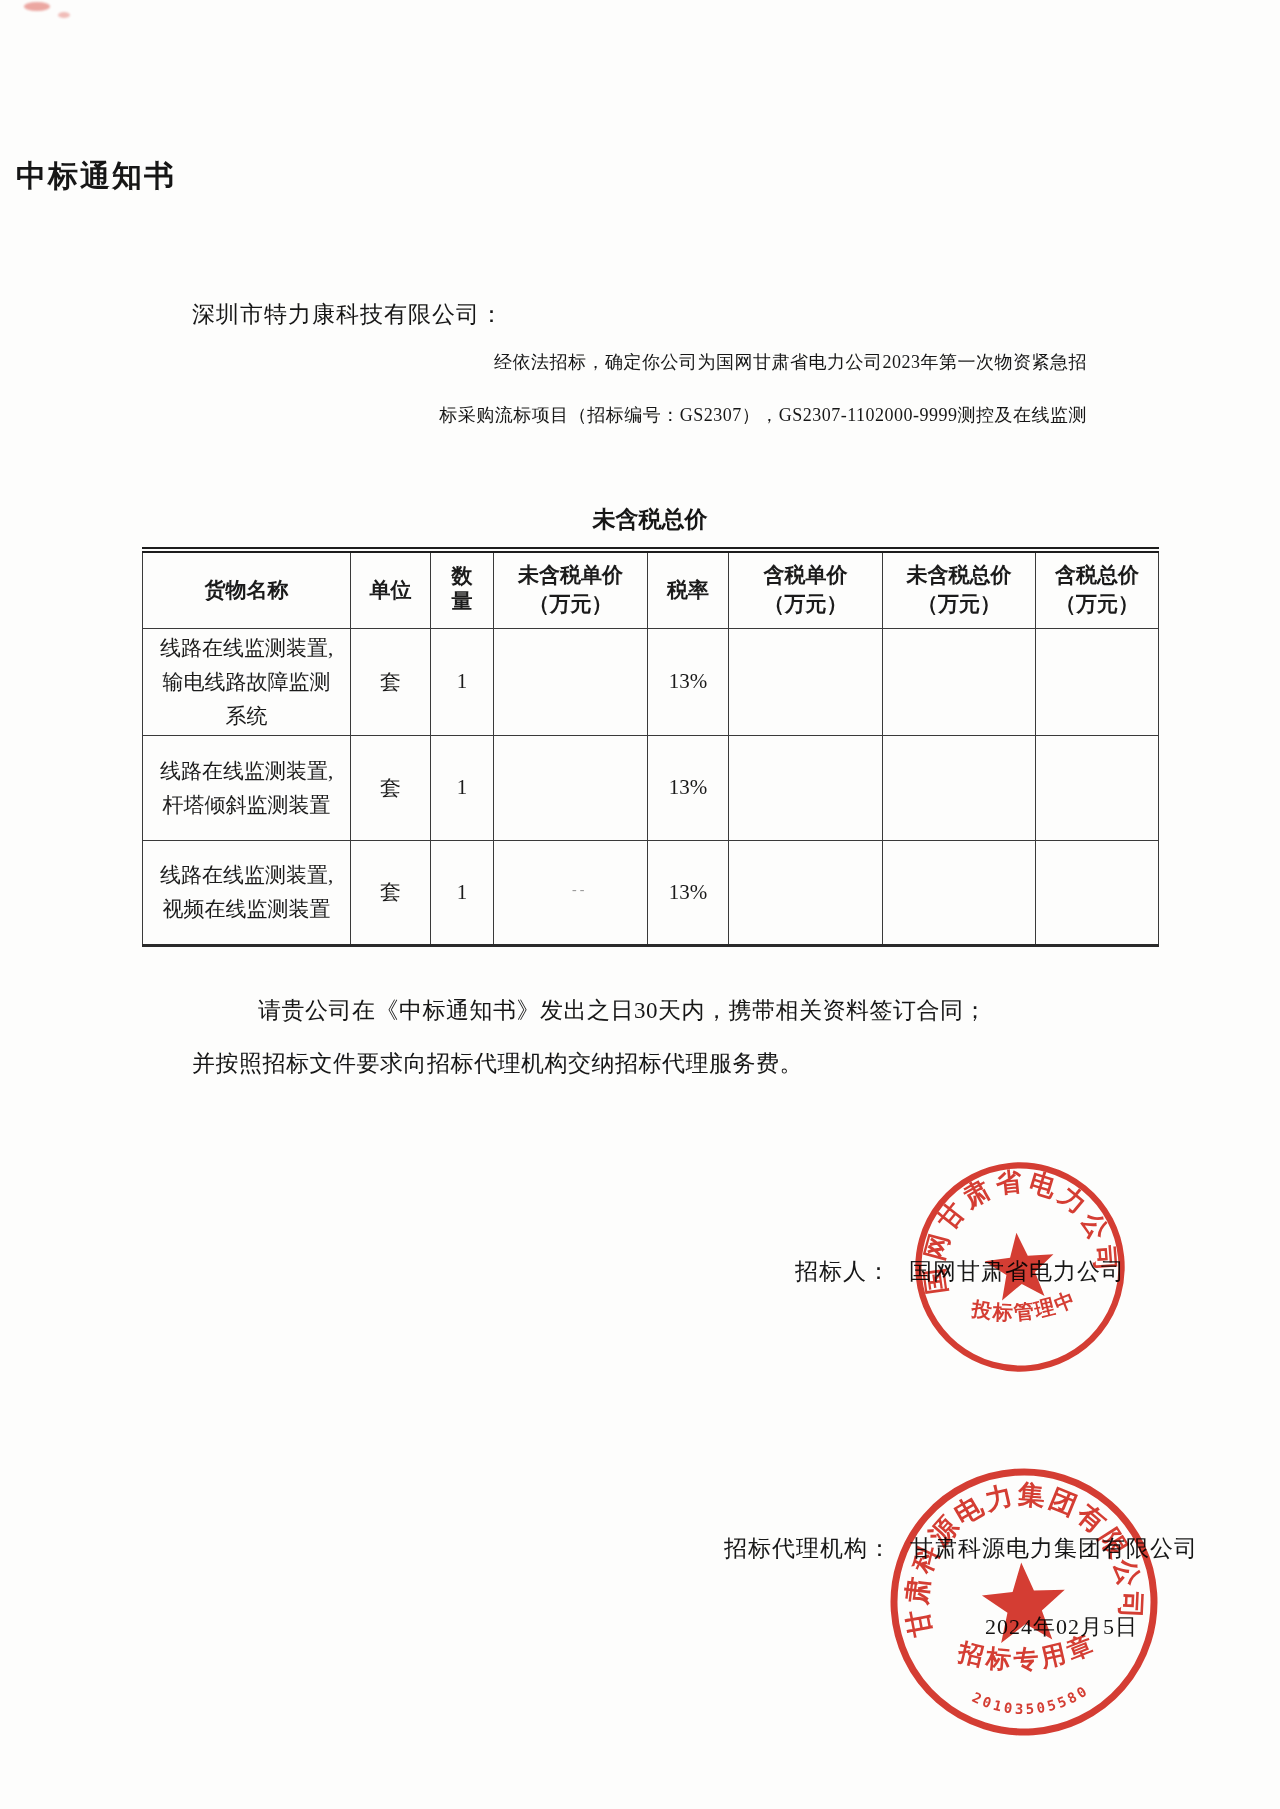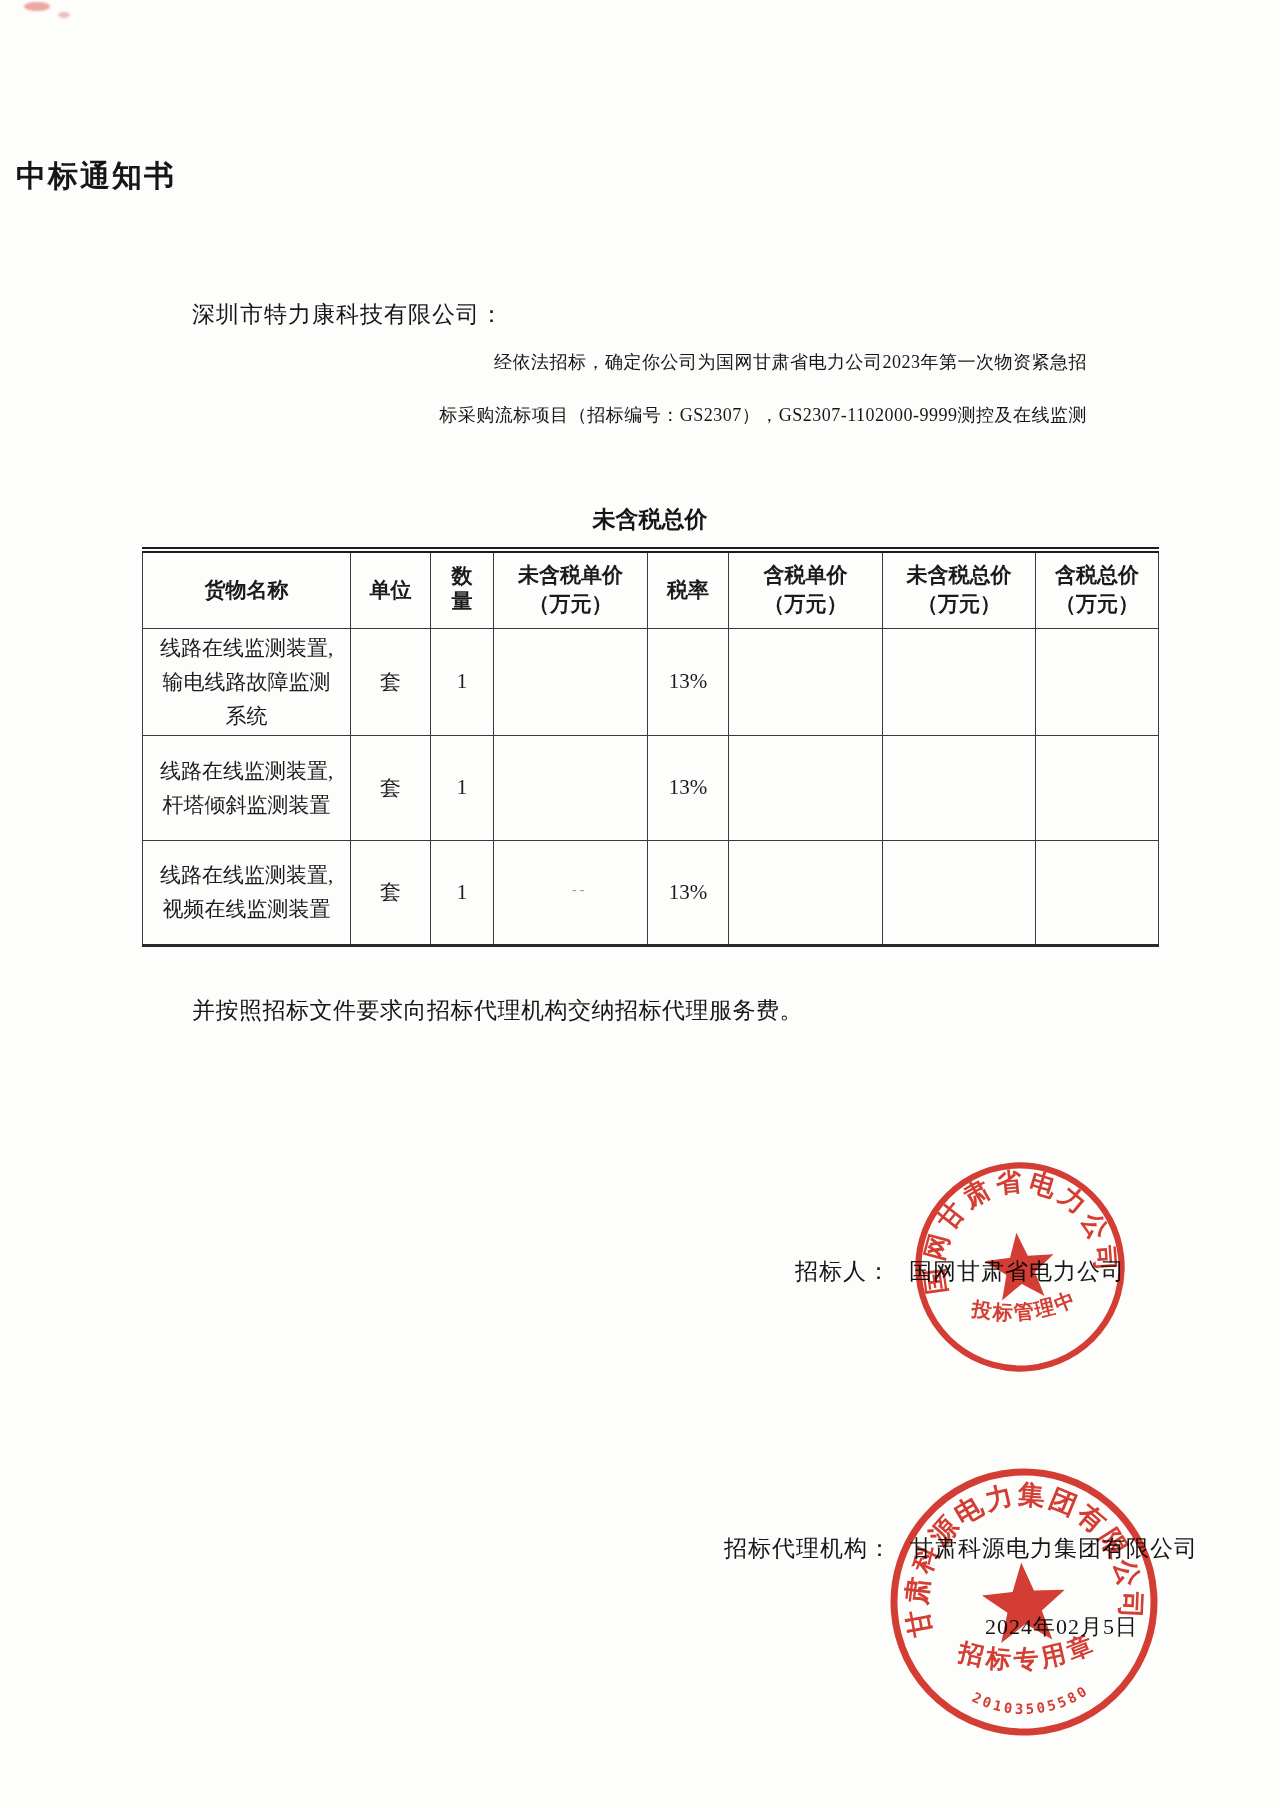--- a/index.html
+++ b/index.html
@@ -131,20 +131,21 @@
           <td></td>
           <td></td>
         </tr>
       </tbody>
     </table>
   </div>
 
   <div class="abs smudge">‑‑</div>
 
   <div class="abs closing">
+    <div class="cline indent2">请贵公司在《中标通知书》发出之日30天内，携带相关资料签订合同；</div>
     <div class="cline">并按照招标文件要求向招标代理机构交纳招标代理服务费。</div>
   </div>
 
   <div class="abs sig sig-bidder">
     <span class="lbl">招标人：</span><span>国网甘肃省电力公司</span>
   </div>
 
   <svg class="abs stamp stamp1" width="230" height="230" viewBox="0 0 240 240" fill="none">
     <circle cx="120" cy="120" r="106" stroke="#d2281c" stroke-width="6.5"></circle>
     <path id="s1ring" d="M44.8,147.4 A80,80 0 1 1 195.2,147.4" fill="none"></path>

